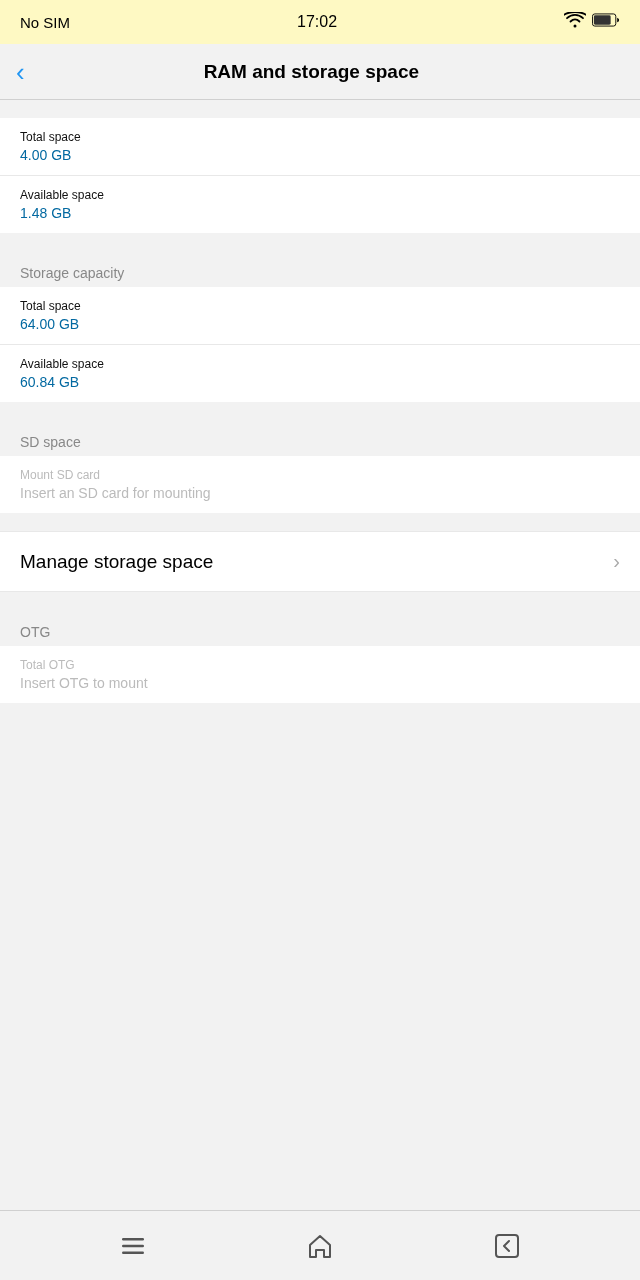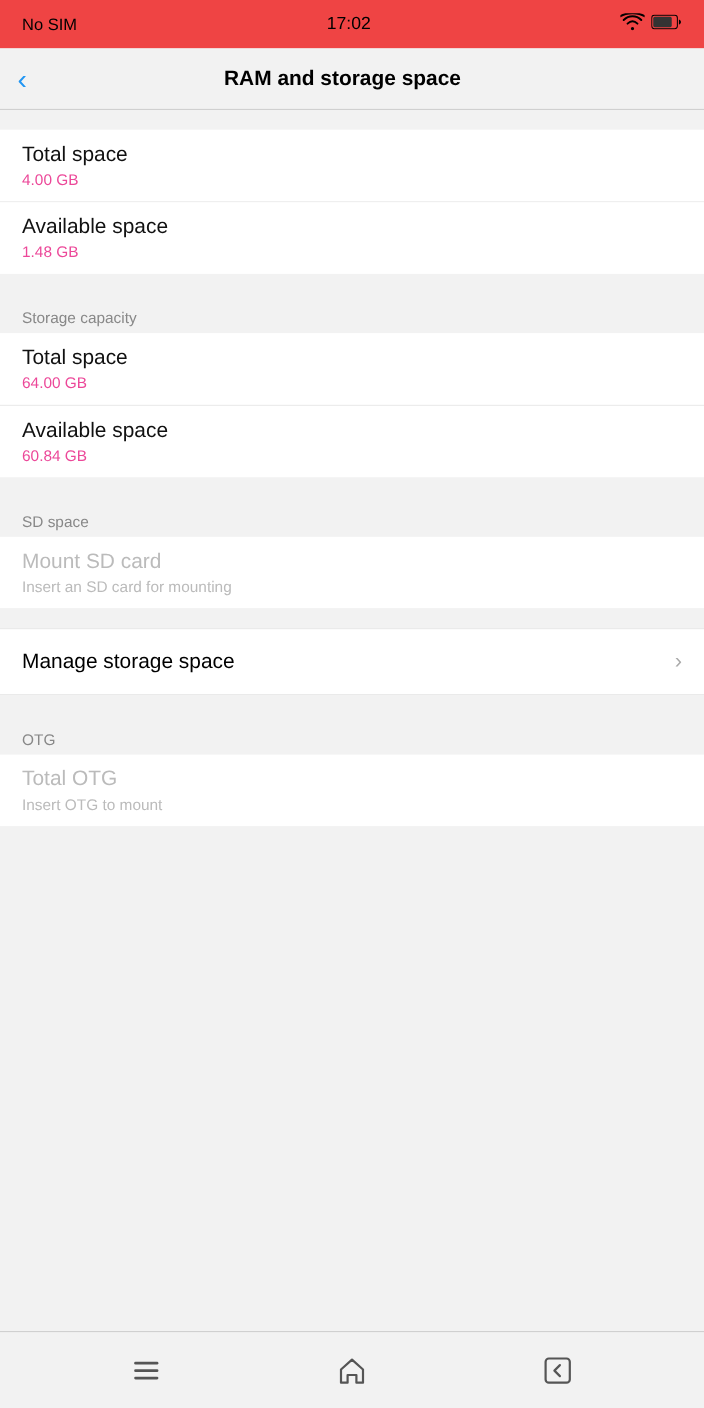--- a/index.html
+++ b/index.html
@@ -9,21 +9,21 @@
       width: 640px;
       min-height: 1280px;
       background: #f2f2f2;
       font-family: -apple-system, 'Helvetica Neue', Arial, sans-serif;
       display: flex;
       flex-direction: column;
     }
 
     
     .status-bar {
-      background: #ef4444;
+      background: #fef9c3;
       display: flex;
       justify-content: space-between;
       align-items: center;
       padding: 8px 20px;
       height: 44px;
     }
     .status-left {
       font-size: 15px;
       font-weight: 500;
       color: #000;
@@ -95,28 +95,28 @@
       background: #fff;
       padding: 12px 20px 12px 20px;
       border-bottom: 1px solid #e8e8e8;
       display: flex;
       flex-direction: column;
     }
     .row:last-child {
       border-bottom: none;
     }
     .row-title {
-      font-size: 19px;
+      font-size: 12px;
       font-weight: 500;
       color: #111;
       margin-bottom: 3px;
     }
     .row-subtitle {
       font-size: 14px;
-      color: #ec4899;
+      color: #0369a1;
     }
 
     
     .row-disabled .row-title {
       color: #bbb;
     }
     .row-disabled .row-subtitle {
       color: #bbb;
     }
 

